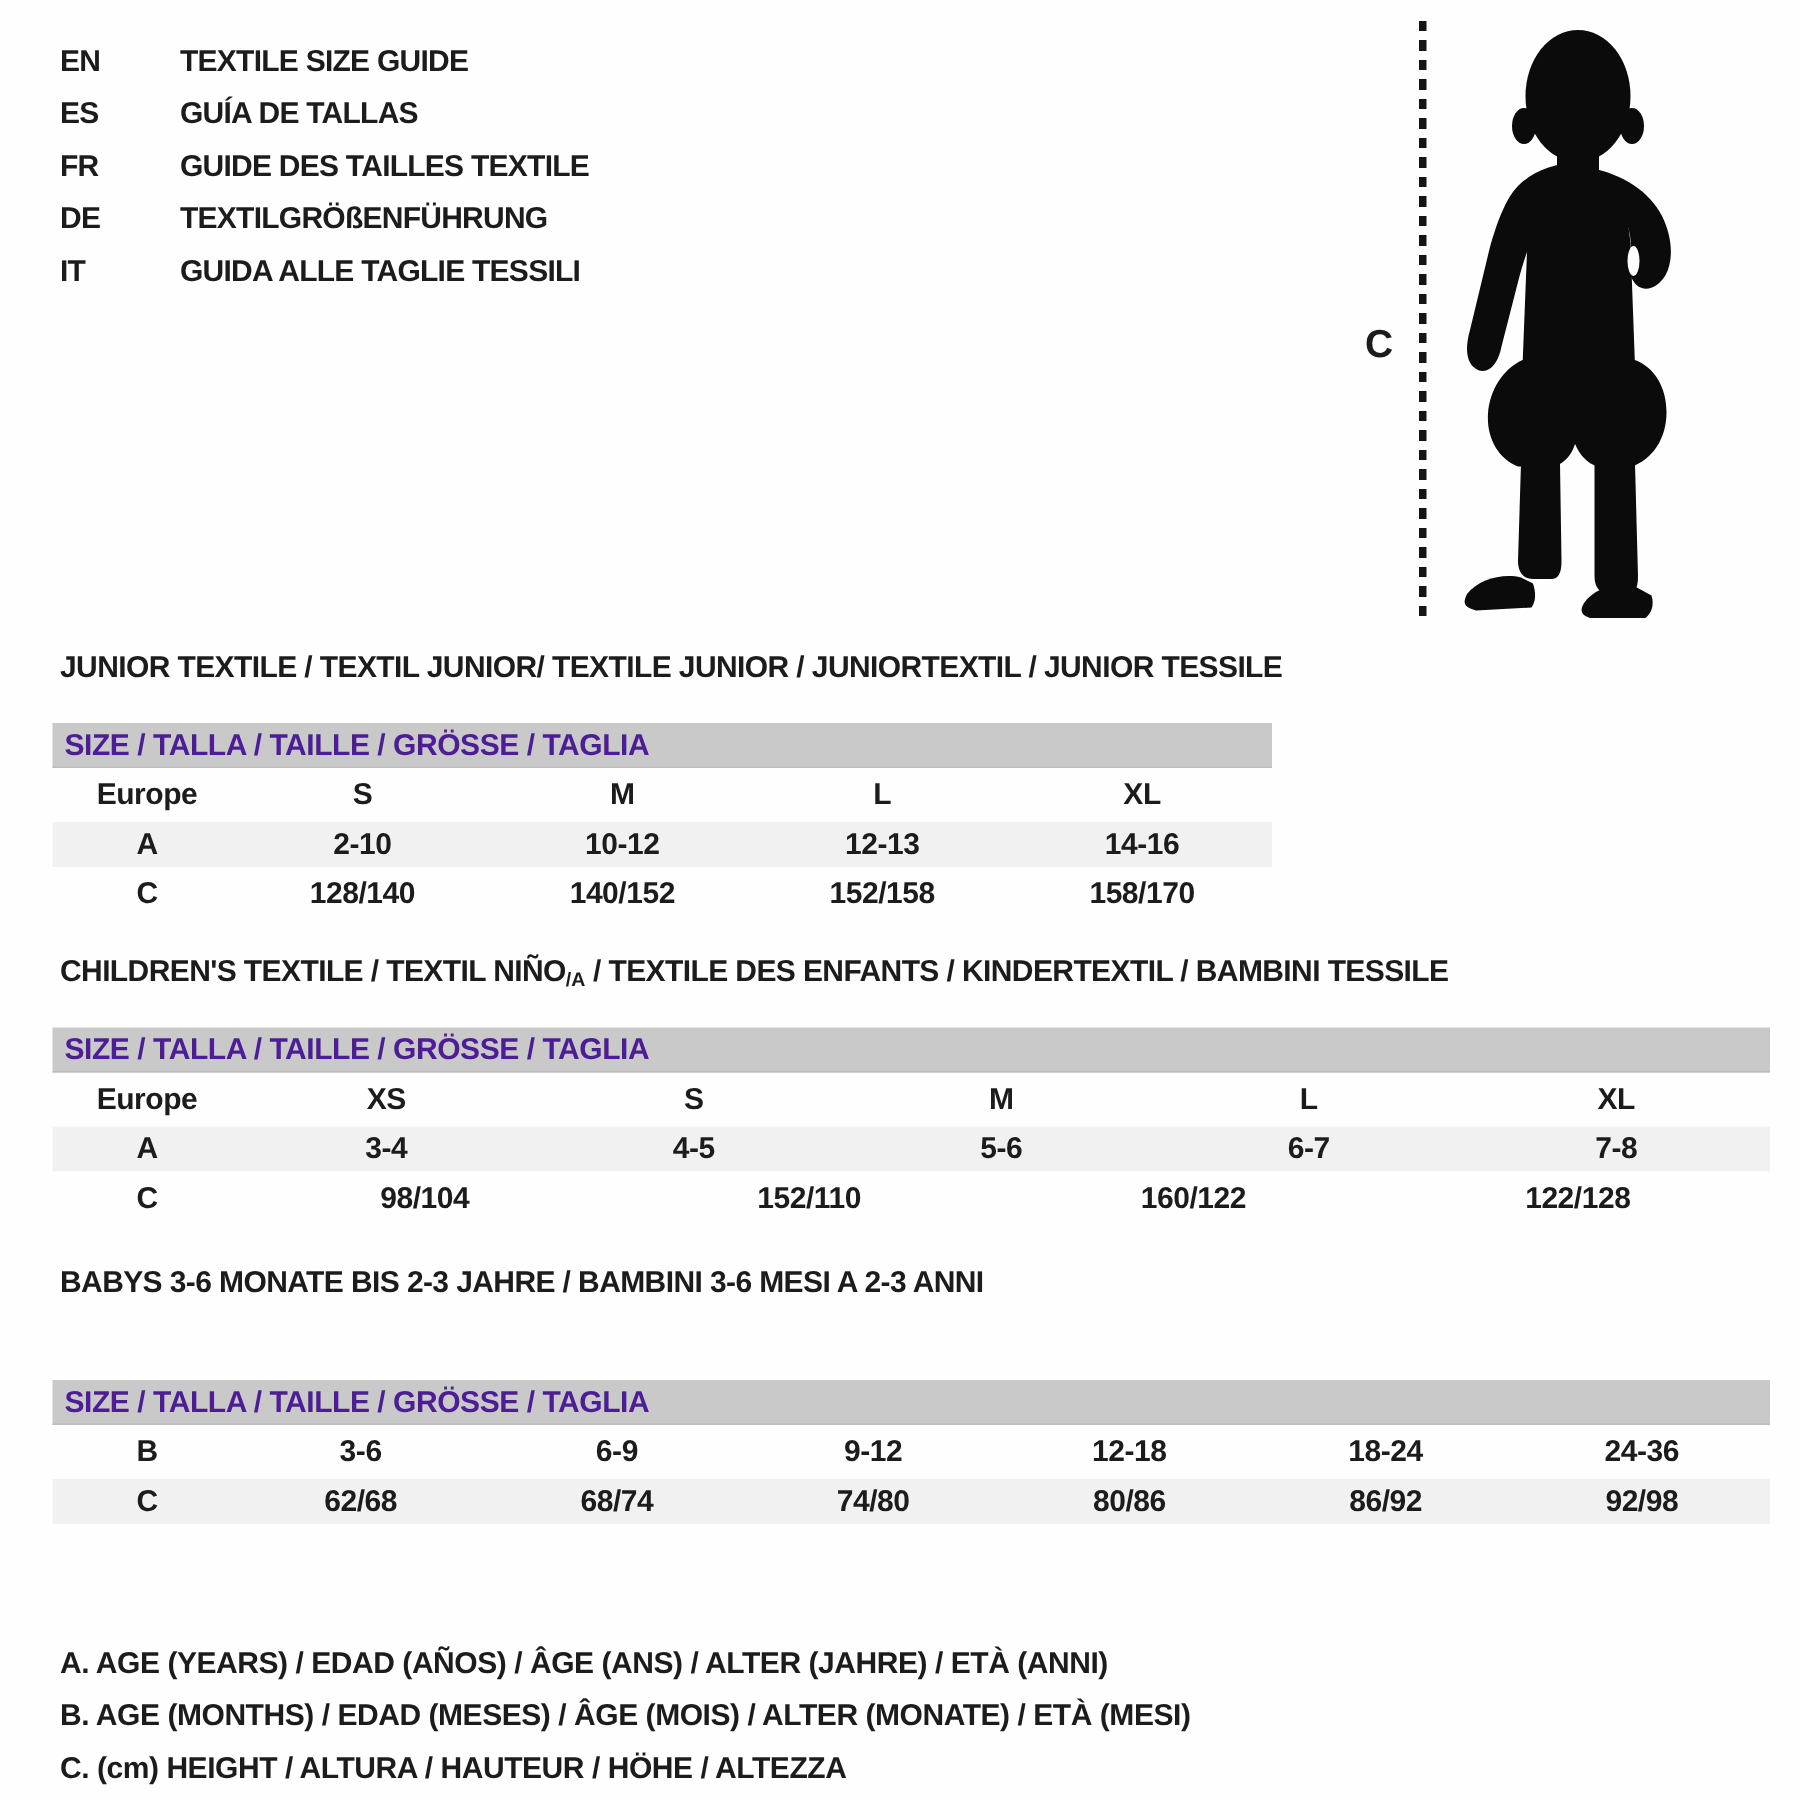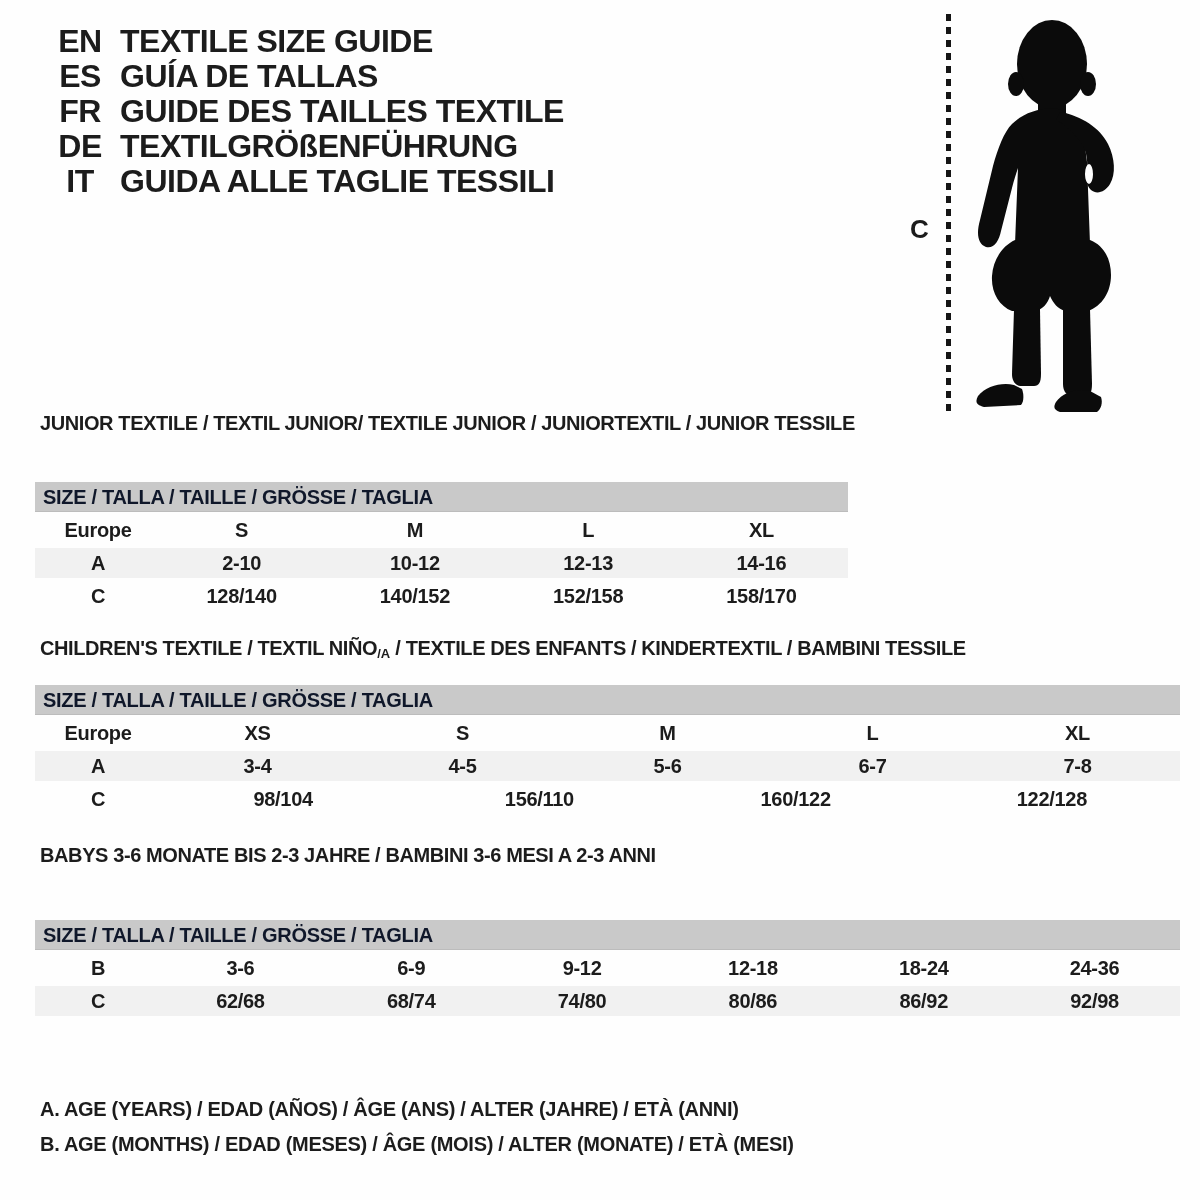--- a/index.html
+++ b/index.html
@@ -3,43 +3,43 @@
 <meta charset="utf-8">
 <style>
   html,body{margin:0;padding:0;background:#ffffff;}
   .page{
     position:relative;width:1200px;height:1200px;background:#fefefe;overflow:hidden;
     font-family:"Liberation Sans","DejaVu Sans",sans-serif;color:#1c1c1c;
     -webkit-font-smoothing:antialiased;
   }
   
   .lang{position:absolute;left:40px;top:24px;}
-  .lang-row{display:flex;height:35px;align-items:center;font-size:32px;font-weight:bold;letter-spacing:-0.5px;text-align:center;}
+  .lang-row{display:flex;height:35px;align-items:center;font-size:20px;font-weight:bold;letter-spacing:-0.5px;}
   .lang-code{width:80px;}
   
   .height-line{
     position:absolute;left:946px;top:14px;width:5px;height:400px;
     background:repeating-linear-gradient(to bottom,#151515 0 7px,transparent 7px 13px);
   }
   .height-label{position:absolute;left:910px;top:214px;font-size:26px;font-weight:bold;}
   .silhouette{position:absolute;left:960px;top:12px;}
   
   .section-title{position:absolute;left:40px;font-size:20px;font-weight:bold;letter-spacing:-0.4px;white-space:nowrap;}
-  #junior-title{top:412px;text-align:center;}
+  #junior-title{top:434px;text-align:center;}
   #children-title{top:637px;}
   #babies-title{top:841px;line-height:29px;}
   .sub{font-size:13px;vertical-align:-3px;letter-spacing:0;}
   
   .size-table{position:absolute;left:35px;}
   #junior-table{top:482px;width:813px;}
   #children-table{top:685px;width:1145px;}
   #babies-table{top:920px;width:1145px;}
   .size-bar{
     height:30px;line-height:30px;background:#c9c9c9;border-bottom:1px solid #bcbcbc;
-    padding-left:8px;box-sizing:border-box;font-size:20px;font-weight:bold;color:#0f172a;letter-spacing:-0.3px;
+    padding-left:8px;box-sizing:border-box;font-size:20px;font-weight:bold;color:#4c1d95;letter-spacing:-0.3px;
   }
   .trow{display:flex;height:30px;line-height:30px;margin-top:3px;font-size:20px;font-weight:bold;letter-spacing:-0.3px;}
   .trow.alt{background:#f1f1f1;}
   .tlabel{width:120px;padding-left:6px;box-sizing:border-box;text-align:center;}
   .tcell{flex:1;text-align:center;}
   
   .legend{position:absolute;left:40px;top:1064px;font-size:20px;font-weight:bold;letter-spacing:-0.3px;line-height:35px;margin-top:28px;}
 </style>
 </head>
 <body>
@@ -129,21 +129,21 @@
       <span class="tlabel">A</span>
       <span class="tcell">3-4</span>
       <span class="tcell">4-5</span>
       <span class="tcell">5-6</span>
       <span class="tcell">6-7</span>
       <span class="tcell">7-8</span>
     </div>
     <div class="trow">
       <span class="tlabel">C</span>
       <span class="tcell">98/104</span>
-      <span class="tcell">156/110</span>
+      <span class="tcell">152/110</span>
       <span class="tcell">160/122</span>
       <span class="tcell">122/128</span>
     </div>
   </div>
 
   <div class="section-title" id="babies-title">
     <div>BABYS 3-6 MONATE BIS 2-3 JAHRE / BAMBINI 3-6 MESI A 2-3 ANNI</div>
   </div>
   <div class="size-table" id="babies-table">
     <div class="size-bar">SIZE / TALLA / TAILLE / GRÖSSE / TAGLIA</div>
@@ -163,15 +163,16 @@
       <span class="tcell">74/80</span>
       <span class="tcell">80/86</span>
       <span class="tcell">86/92</span>
       <span class="tcell">92/98</span>
     </div>
   </div>
 
   <div class="legend">
     <div>A. AGE (YEARS) / EDAD (AÑOS) / ÂGE (ANS) / ALTER (JAHRE) / ETÀ (ANNI)</div>
     <div>B. AGE (MONTHS) / EDAD (MESES) / ÂGE (MOIS) / ALTER (MONATE) / ETÀ (MESI)</div>
+    <div>C. (cm) HEIGHT / ALTURA / HAUTEUR / HÖHE / ALTEZZA</div>
   </div>
 
 </div>
 
 </body></html>

